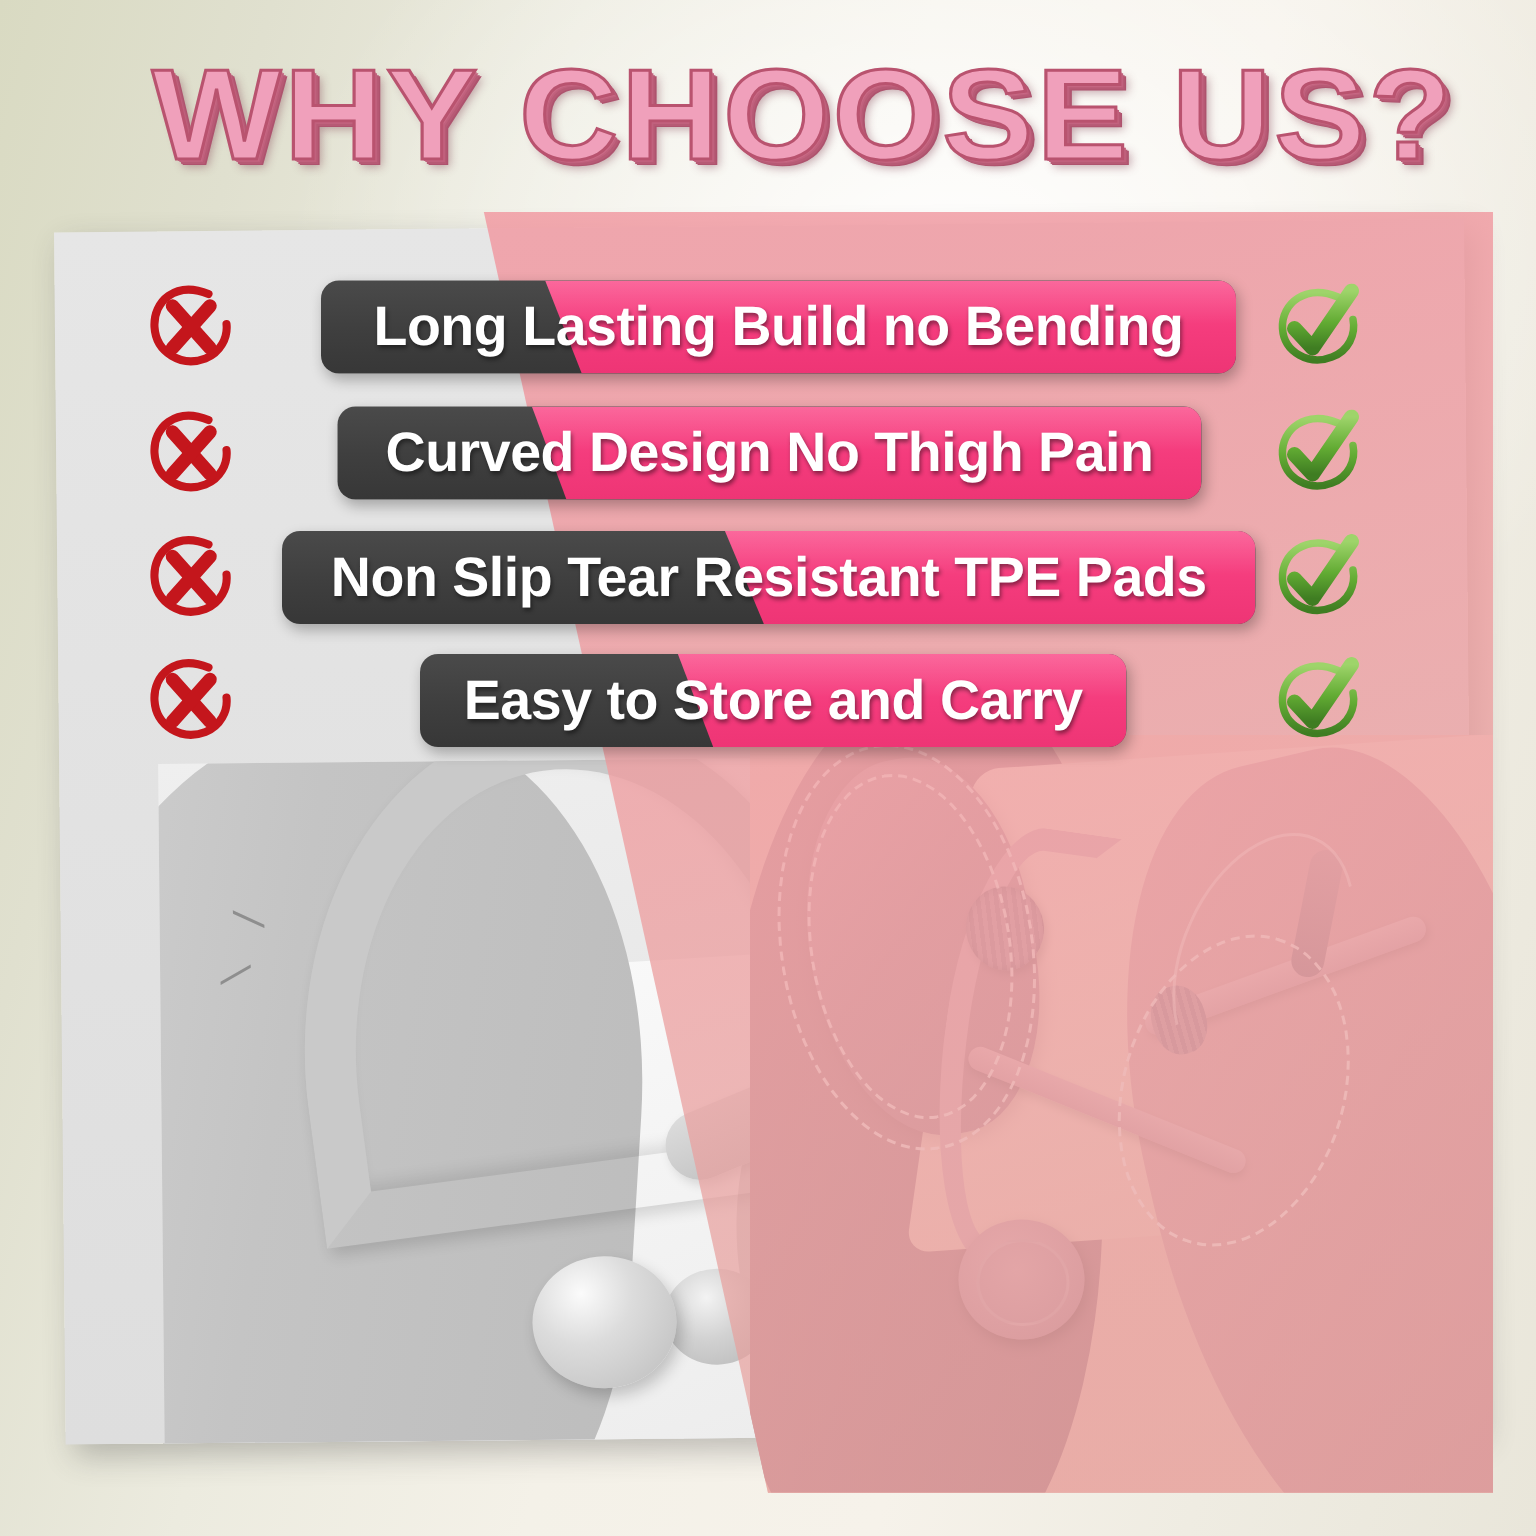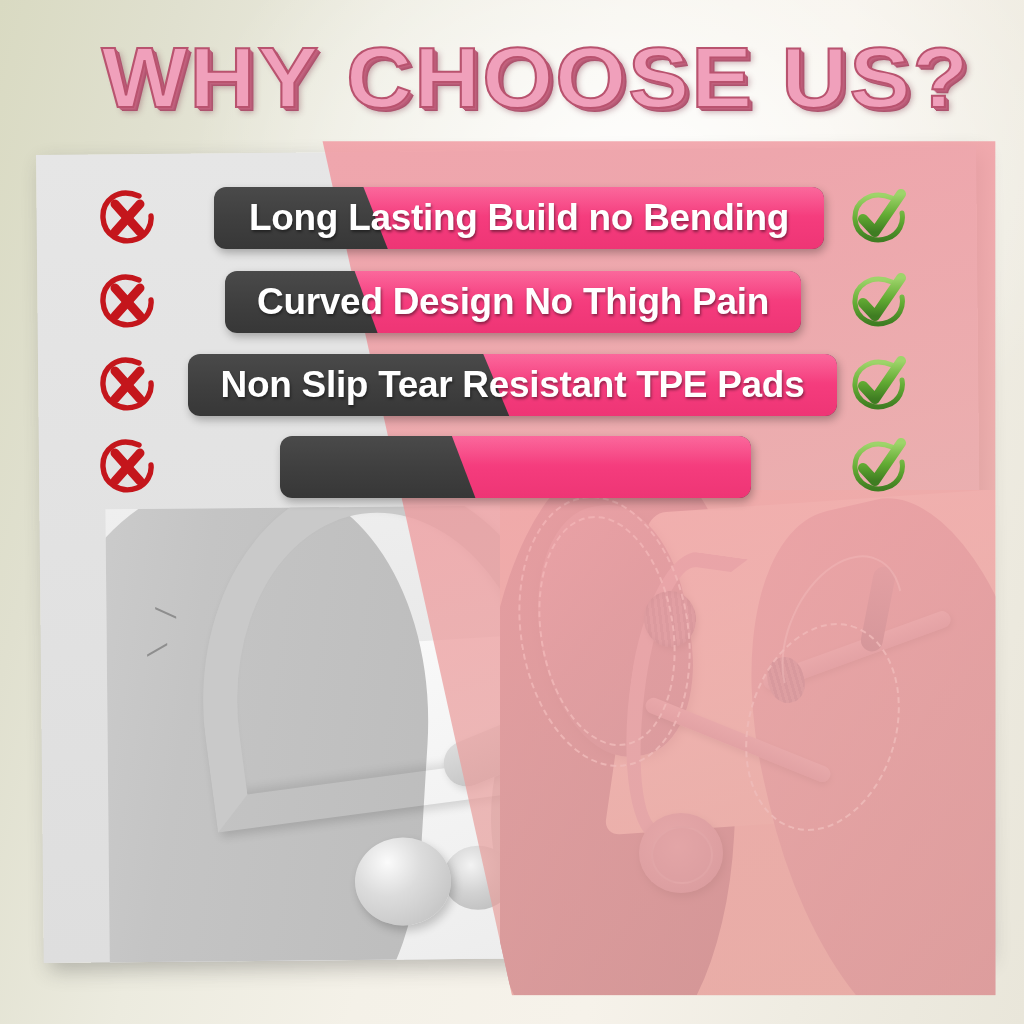--- a/index.html
+++ b/index.html
@@ -421,20 +421,21 @@
           <path d="M42 7 C20 -2 5 12 6 29 C7 46 24 56 40 50 C50 46 55 36 54 27" fill="none" stroke="#c4161c" stroke-width="5.4" stroke-linecap="round"></path>
           <path d="M18 15 L43 43" stroke="#c4161c" stroke-width="9" stroke-linecap="round"></path>
           <path d="M43 15 L18 43" stroke="#c4161c" stroke-width="9" stroke-linecap="round"></path>
         </svg>
       </div>
       <div class="pill-wrap" style="left:262px;width:489px;">
         <div class="pill">
           <div class="pill-pink" style="clip-path:polygon(36.5% 0,100% 0,100% 100%,41.5% 100%);">
             <div class="pill-pink-sheen"></div>
           </div>
+          <span class="pill-label">Easy to Store and Carry</span>
         </div>
       </div>
       <div class="mark mark-ok">
         <svg viewBox="0 0 60 58" aria-hidden="true">
           <defs>
             <linearGradient id="gD" x1="0" y1="0" x2="0" y2="1">
               <stop offset="0%" stop-color="#9ed46a"></stop>
                 <stop offset="55%" stop-color="#62ab33"></stop>
               <stop offset="100%" stop-color="#3f7d22"></stop>
             </linearGradient>

